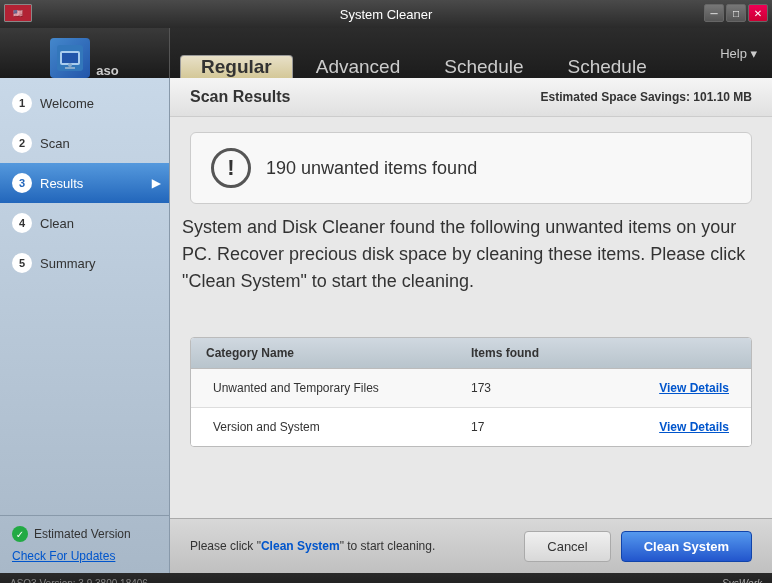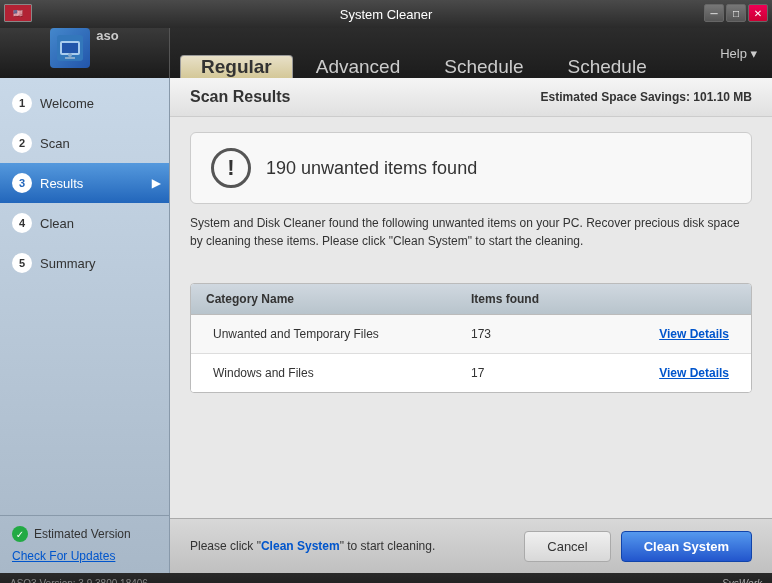--- a/index.html
+++ b/index.html
@@ -44,21 +44,21 @@
       background: linear-gradient(to bottom, #2c2c2c, #1c1c1c);
       height: 50px;
       display: flex;
       align-items: stretch;
       padding-left: 0;
     }
     .logo-area {
       width: 170px;
       background: linear-gradient(to bottom, #3a3a3a, #1a1a1a);
       display: flex;
-      align-items: flex-start;
+      align-items: flex-end;
       justify-content: center;
       color: #aaa;
       font-size: 12px;
       border-right: 1px solid #555;
       position: relative;
     }
     .logo-icon {
       width: 40px; height: 40px;
       background: linear-gradient(135deg, #4488cc, #2255aa);
       border-radius: 4px;
@@ -193,23 +193,23 @@
       width: 40px; height: 40px; flex-shrink: 0;
       border: 3px solid #555;
       border-radius: 50%;
       display: flex; align-items: center; justify-content: center;
       font-size: 22px; font-weight: bold; color: #333;
     }
     .alert-text { font-size: 18px; color: #333; font-weight: normal; }
 
     
     .description {
-      padding: 0 20px 10px 20px;
-      color: #333;
-      font-size: 12px;
+      padding: 0 20px 10px 12px;
+      color: #333;
+      font-size: 18px;
       line-height: 1.5;
     }
 
     
     .results-table {
       margin: 5px 20px;
       border: 1px solid #bbb;
       border-radius: 4px;
       overflow: hidden;
       background: #fff;
@@ -382,21 +382,21 @@
         <div class="col-action"></div>
       </div>
       <div class="table-row">
         <div class="col-category">Unwanted and Temporary Files</div>
         <div class="col-items">173</div>
         <div class="col-action">
           <a class="view-details-link">View Details</a>
         </div>
       </div>
       <div class="table-row">
-        <div class="col-category">Windows and Files</div>
+        <div class="col-category">Version and System</div>
         <div class="col-items">17</div>
         <div class="col-action">
           <a class="view-details-link">View Details</a>
         </div>
       </div>
     </div>
 
     <div style="flex:1"></div>
 
     <div class="bottom-bar">

